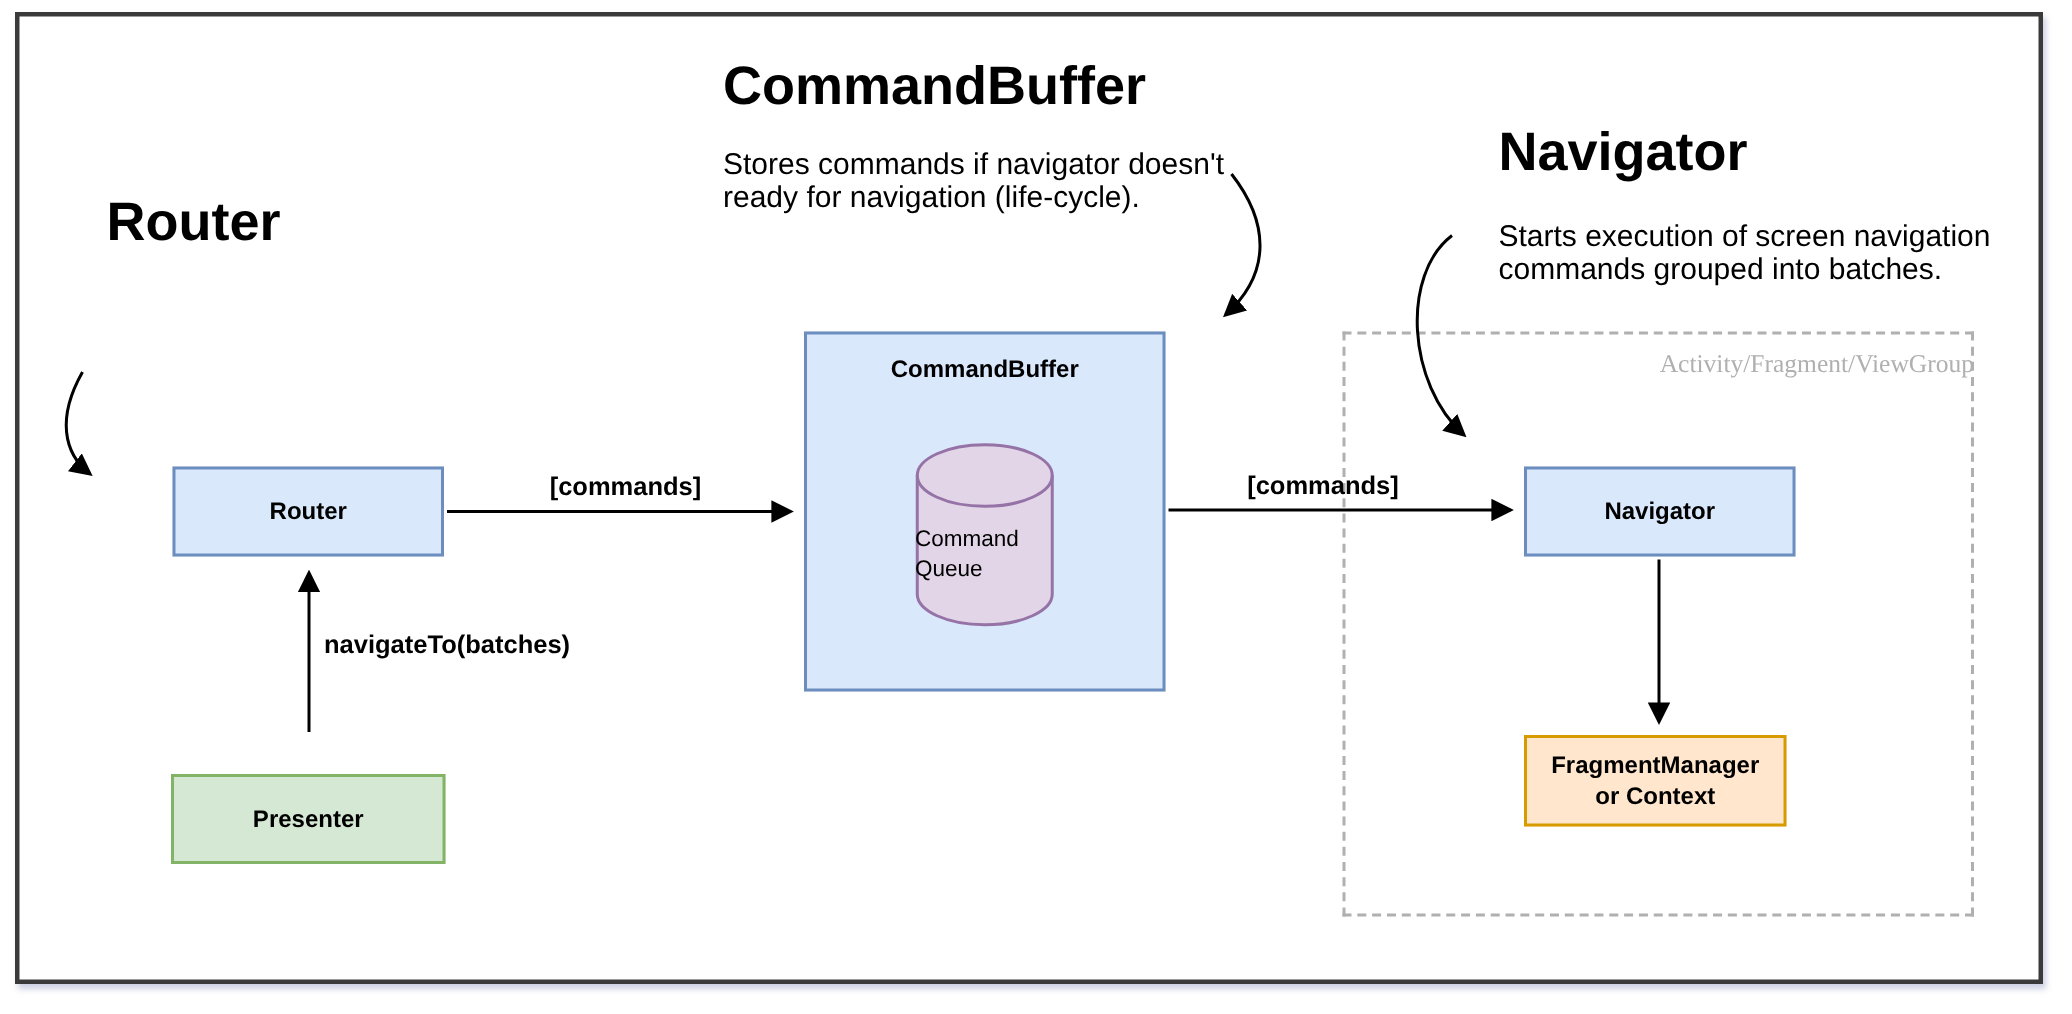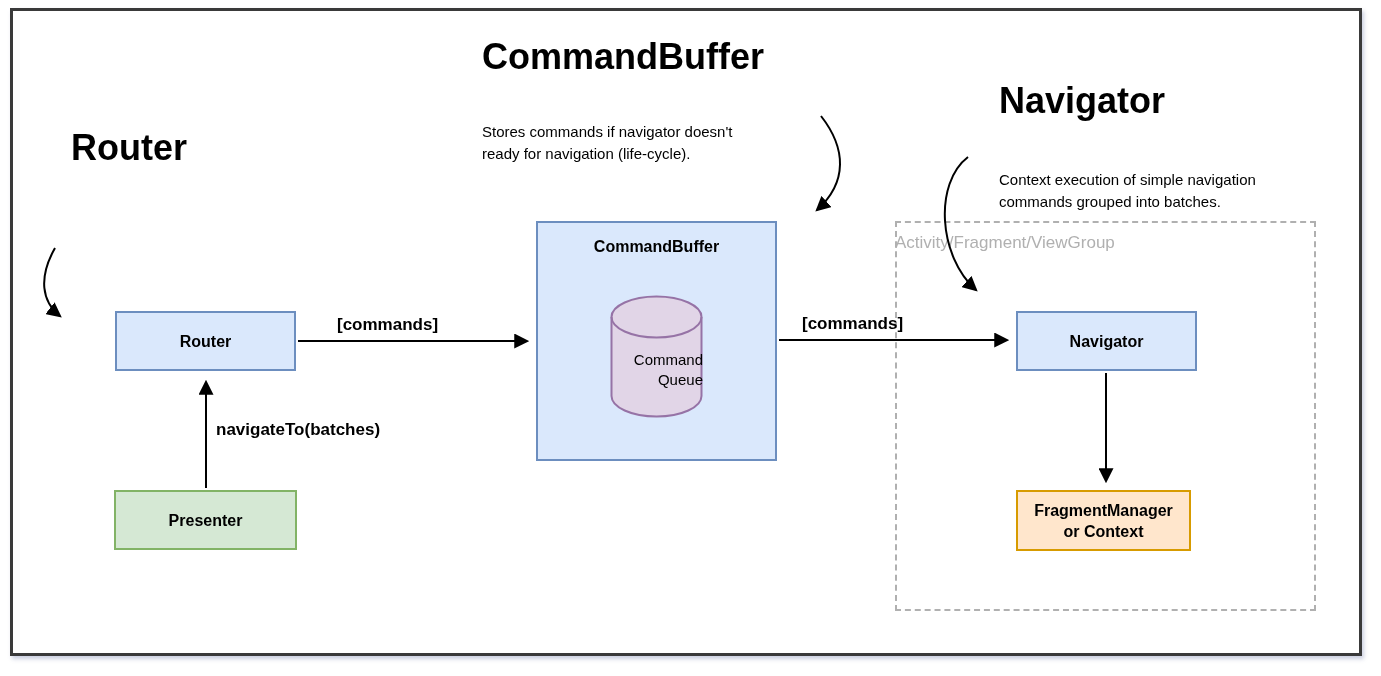--- a/index.html
+++ b/index.html
@@ -22,112 +22,112 @@
   }
   .heading {
     position: absolute;
     font-size: 36px;
     font-weight: bold;
     letter-spacing: 0;
     white-space: pre-line;
   }
   .desc {
     position: absolute;
-    font-size: 15px;
+    font-size: 20px;
     line-height: 22px;
     white-space: pre-line;
-    margin-top: 22px;
   }
   .node {
     position: absolute;
     display: flex;
     align-items: center;
     justify-content: center;
     text-align: center;
     font-size: 16px;
     font-weight: bold;
     line-height: 21px;
     white-space: pre-line;
     box-sizing: border-box;
   }
   .node-blue   { background: var(--node-blue-fill,#dae8fc);  border: 2px solid var(--node-blue-border,#6c8ebf); }
-  .node-green  { background: var(--node-green-fill,#d5e8d4); border: 2px solid var(--node-green-border,#82b366); }
+  .node-green  { background: var(--node-green-fill,#d5e8d4); border: 2px solid var(--node-green-border,#82b366); margin-top: 26px; }
   .node-orange { background: var(--node-orange-fill,#ffe6cc);border: 2px solid var(--node-orange-border,#d79b00); }
 
   .node-router            { left: 115px; top: 311px; width: 181px; height: 60px; }
   .node-presenter         { left: 114px; top: 490px; width: 183px; height: 60px; }
   .node-command-buffer    { left: 536px; top: 221px; width: 241px; height: 240px;
                             align-items: flex-start; padding-top: 13px; }
   .node-navigator         { left: 1016px; top: 311px; width: 181px; height: 60px; }
   .node-fragment-manager  { left: 1016px; top: 490px; width: 175px; height: 61px; }
 
   .group-box {
     position: absolute;
     left: 895px; top: 221px;
     width: 421px; height: 390px;
     border: 2px dashed var(--group-border,#b0b0b0);
     box-sizing: border-box;
   }
   .group-label {
     position: absolute;
     left: 895px; top: 233px;
     width: 421px;
-    text-align: left;
+    text-align: right;
     font-size: 17px;
     color: var(--group-label,#b0b0b0);
+    font-family: Liberation Serif, serif;
   }
   .cylinder {
     position: absolute;
     left: 610px; top: 295px;
     width: 93px; height: 123px;
   }
   .cylinder-shape { fill: var(--cylinder-fill,#e1d5e7); stroke: var(--cylinder-border,#9673a6); stroke-width: 2; }
   .cylinder-rim   { fill: none; stroke: var(--cylinder-border,#9673a6); stroke-width: 2; }
   .cylinder-label {
     position: absolute;
     left: 610px; top: 350px;
     width: 93px;
-    text-align: right;
+    text-align: left;
     font-size: 15px;
     line-height: 20px;
     white-space: pre-line;
   }
   .edges {
     position: absolute;
     left: 0; top: 0;
     width: 1381px; height: 676px;
     pointer-events: none;
   }
   .edge { stroke: var(--arrow,#000); stroke-width: 2; fill: none; }
   .edge-label {
     position: absolute;
     font-size: 17px;
     font-weight: bold;
-    text-align: left;
+    text-align: center;
     white-space: nowrap;
   }
   .label-commands-1 { left: 337px; top: 315px; width: 160px; }
   .label-commands-2 { left: 802px; top: 314px; width: 160px; }
   .label-navigate-to { left: 216px; top: 420px; }
 </style>
 </head>
 <body>
 
 <div class="canvas">
 
   <div class="frame"></div>
 
   <div class="heading" style="left:71px; top:127px;">Router</div>
 
   <div class="heading" style="left:482px; top:36px;">CommandBuffer</div>
   <div class="desc" style="left:482px; top:99px;">Stores commands if navigator doesn't
 ready for navigation (life-cycle).</div>
 
   <div class="heading" style="left:999px; top:80px;">Navigator</div>
-  <div class="desc" style="left:999px; top:147px;">Context execution of simple navigation
+  <div class="desc" style="left:999px; top:147px;">Starts execution of screen navigation
 commands grouped into batches.</div>
 
   <div class="group-box"></div>
   <div class="group-label">Activity/Fragment/ViewGroup</div>
 
   <div class="node node-blue node-router">Router</div>
 
   <div class="node node-green node-presenter">Presenter</div>
 
   <div class="node node-blue node-command-buffer">CommandBuffer</div>

